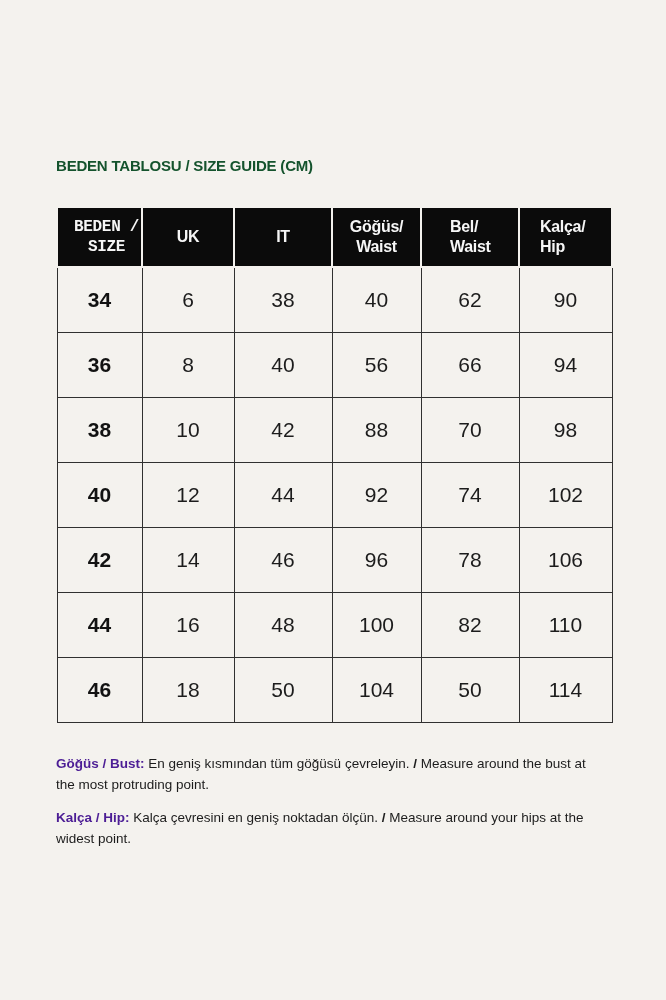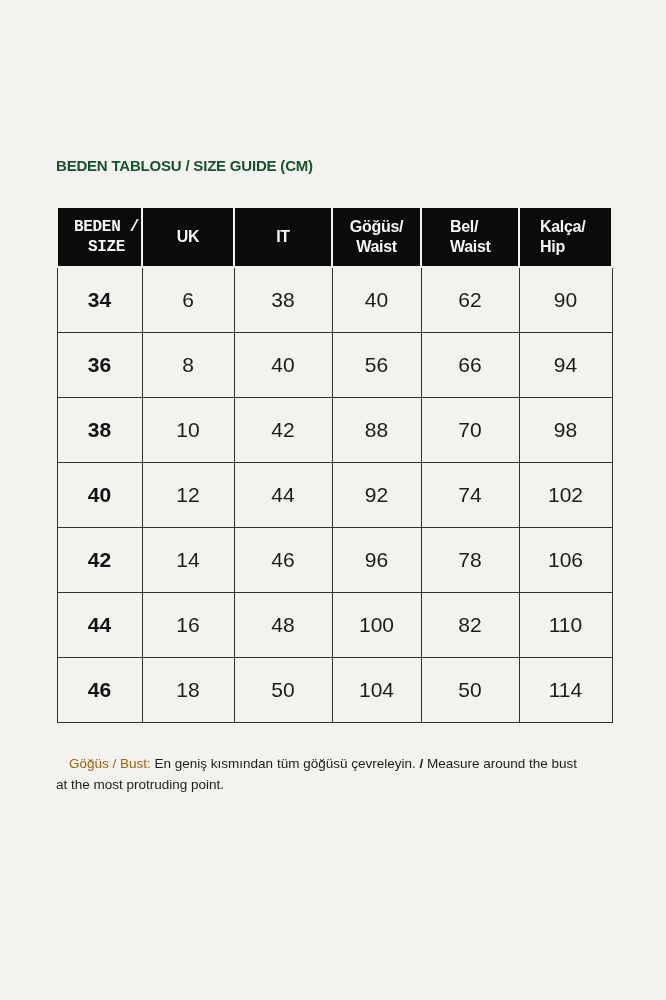--- a/index.html
+++ b/index.html
@@ -65,21 +65,21 @@
   table.size-table tr td:first-child{font-weight:bold;color:#121212;}
 
   .notes{
     margin-top:30px;
     width:535px;
     font-size:13.5px;
     line-height:21px;
     color:#1c1c1c;
   }
   .note{margin-bottom:12px;}
-  .note .lbl{font-weight:normal;color:#a16207;margin-left:13px;}
+  .note .lbl{font-weight:bold;color:#4c1d95;}
   .note .sep{font-weight:bold;}
 </style>
 </head>
 <body>
 
 <div class="page">
 
   <h1 class="title">BEDEN TABLOSU / SIZE GUIDE (CM)</h1>
 
   <table class="size-table">
@@ -179,15 +179,21 @@
       </tbody>
   </table>
 
   <div class="notes">
     <p class="note">
       <span class="lbl">Göğüs / Bust:</span>
       <span class="tr">En geniş kısmından tüm göğüsü çevreleyin.</span>
       <span class="sep">/</span>
       <span class="en">Measure around the bust at the most protruding point.</span>
     </p>
+    <p class="note">
+      <span class="lbl">Kalça / Hip:</span>
+      <span class="tr">Kalça çevresini en geniş noktadan ölçün.</span>
+      <span class="sep">/</span>
+      <span class="en">Measure around your hips at the widest point.</span>
+    </p>
   </div>
 
 </div>
 
 </body></html>

